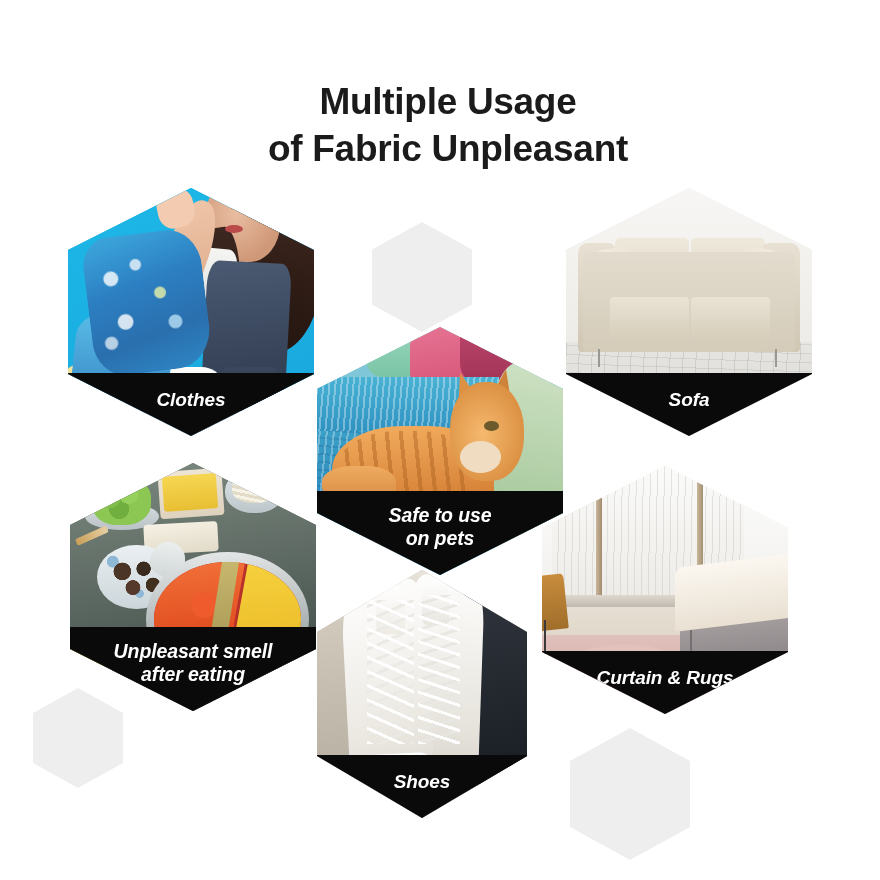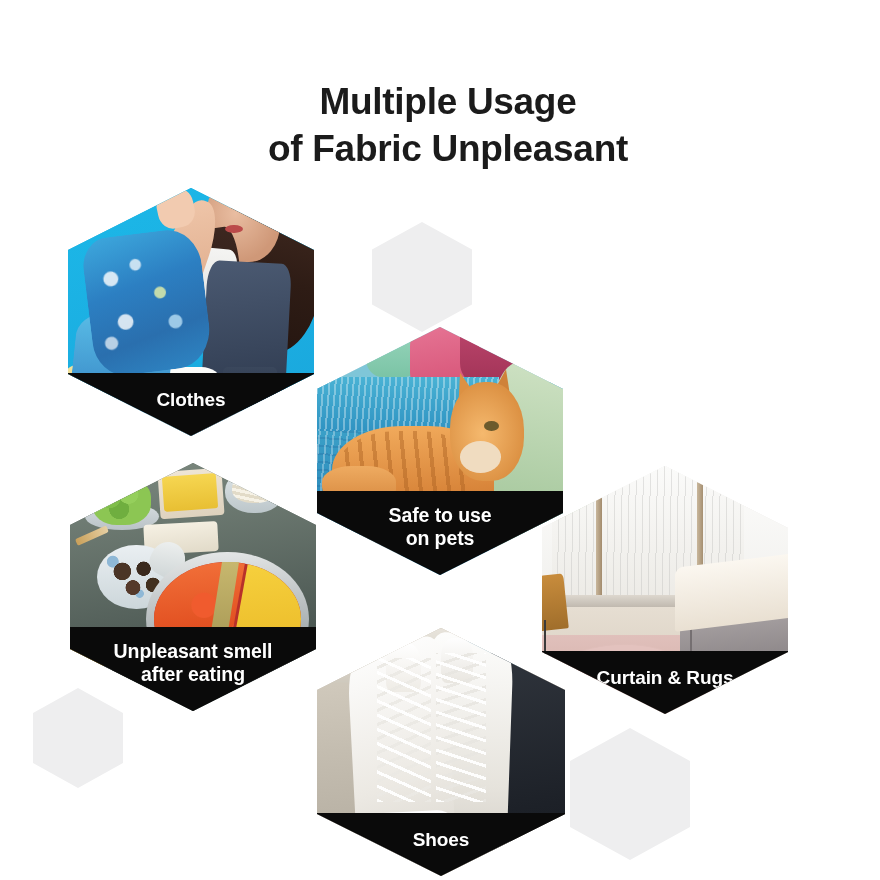--- a/index.html
+++ b/index.html
@@ -20,20 +20,21 @@
   }
   #title .l2{ display:block; }
 
   
   .hex{
     position:absolute;
     -webkit-clip-path:polygon(50% 0%,100% 25%,100% 75%,50% 100%,0% 75%,0% 25%);
     clip-path:polygon(50% 0%,100% 25%,100% 75%,50% 100%,0% 75%,0% 25%);
     overflow:hidden;
     background:#e9e9e9;
+    font-style:italic;
   }
   .hex .photo{ position:absolute; inset:0; overflow:hidden; }
   .hex .cap{
     position:absolute; left:0; right:0; bottom:0;
     background:#0a0a0a; color:#fff;
     display:flex; align-items:center; justify-content:center;
     text-align:center; font-weight:bold; line-height:1.16;
     letter-spacing:-0.1px;
   }
   .cap.one{ height:25.5%; font-size:19px; padding-bottom:8px;}
@@ -564,20 +565,40 @@
       <div class="layer whitecloth"></div>
       <div class="layer bluecloth"></div>
       <div class="layer cloth2"></div>
       <div class="layer cloth1"></div>
     </div>
     <div class="cap one">
       <span>Clothes</span>
     </div>
   </div>
 
+  <div class="hex" style="left:566px; top:188px; width:246px; height:248px;">
+    <div class="photo p-sofa">
+      <div class="layer wall"></div>
+      <div class="layer floor"></div>
+      <div class="layer back1"></div>
+      <div class="layer back2"></div>
+      <div class="layer armL"></div>
+      <div class="layer armR"></div>
+      <div class="layer pilL"></div>
+      <div class="layer pilR"></div>
+      <div class="layer body"></div>
+      <div class="layer cush1"></div>
+      <div class="layer cush2"></div>
+      <div class="layer legL"></div>
+      <div class="layer legR"></div>
+    </div>
+    <div class="cap one">
+      <span>Sofa</span>
+    </div>
+  </div>
 
   <div class="hex" style="left:70px; top:463px; width:246px; height:248px;">
     <div class="photo p-pot">
       <div class="layer table"></div>
       <div class="layer plateL"></div>
       <div class="layer lettuce"></div>
       <div class="layer tofuTray"></div>
       <div class="layer tofu"></div>
       <div class="layer noodleBowl"></div>
       <div class="layer noodles"></div>
@@ -645,21 +666,21 @@
       <div class="layer bedseam"></div>
       <div class="layer mattress"></div>
       <div class="layer chair"></div>
       <div class="layer chairleg"></div>
     </div>
     <div class="cap one">
       <span>Curtain &amp; Rugs</span>
     </div>
   </div>
 
-  <div class="hex" style="left:317px; top:628px; width:248px; height:248px;">
+  <div class="hex" style="left:317px; top:570px; width:210px; height:248px;">
     <div class="photo p-shoe">
       <div class="layer bgfloor"></div>
       <div class="layer bgtop"></div>
       <div class="layer bgblue"></div>
       <div class="layer jeans"></div>
       <div class="layer jseam"></div>
       <div class="layer shoeR"></div>
       <div class="layer shoeL"></div>
       <div class="layer tongueL"></div>
       <div class="layer tongueR"></div>

